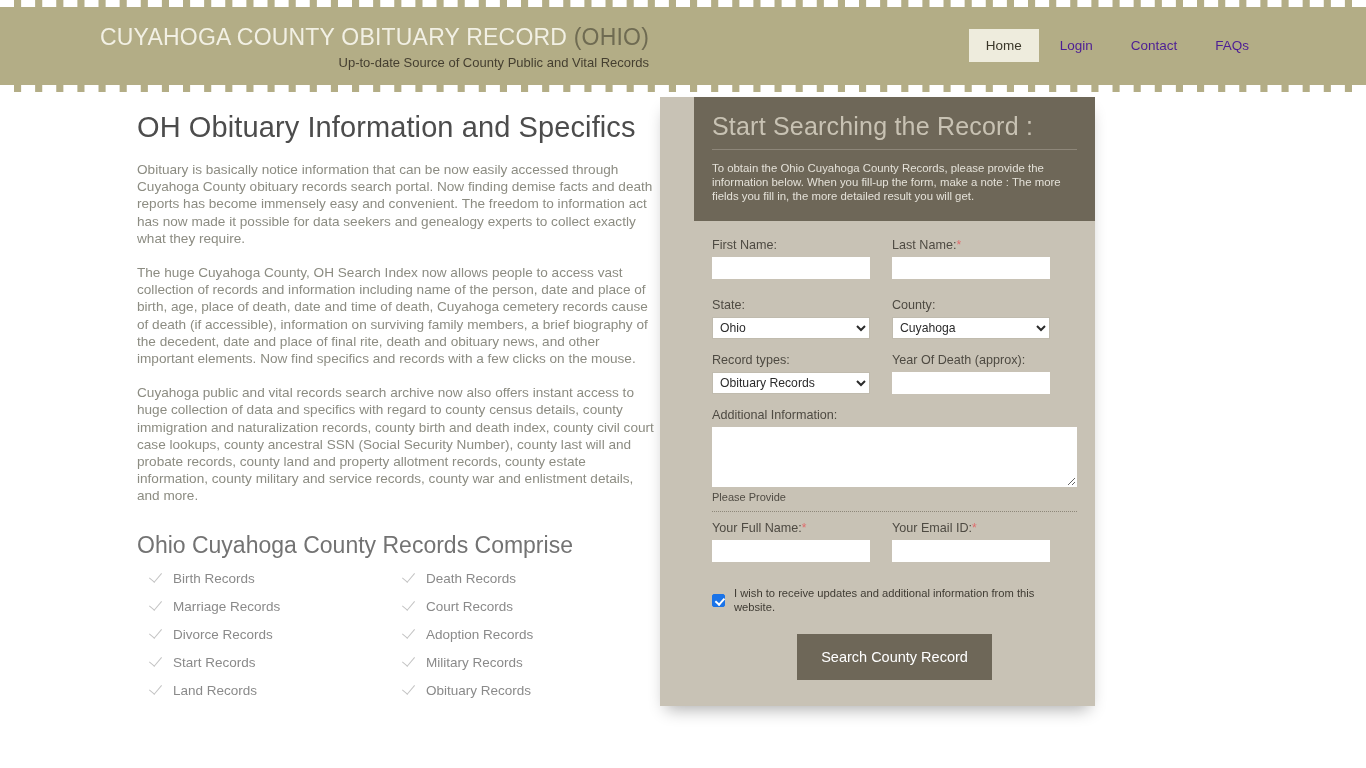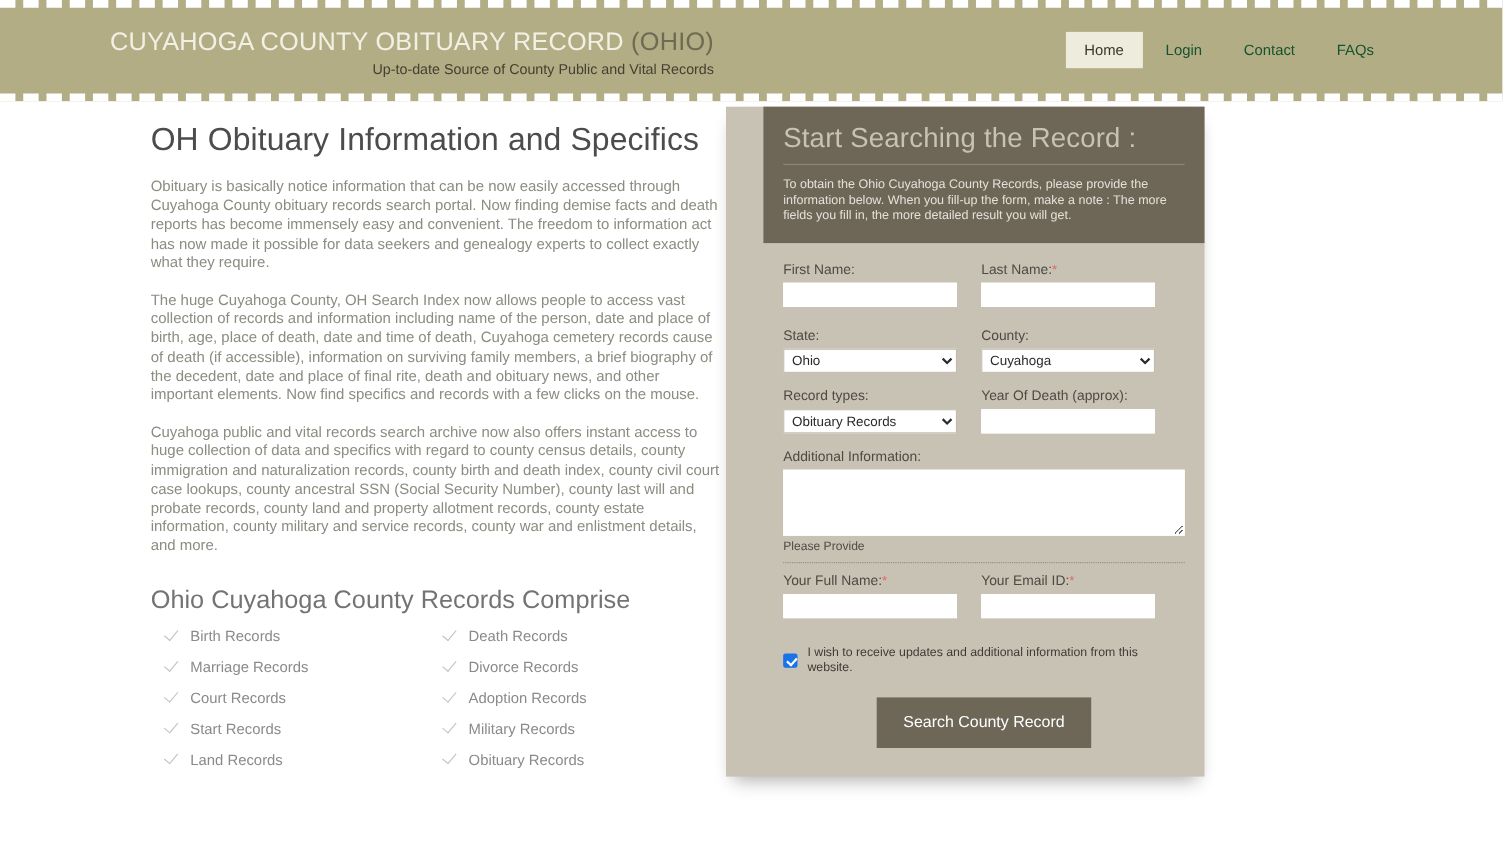--- a/index.html
+++ b/index.html
@@ -55,21 +55,21 @@
     position: absolute;
     right: 0px;
     top: 22px;
     display: flex;
     align-items: flex-start;
     gap: 4px;
   }
   .nav-item {
     display: block;
     font-size: 13.5px;
-    color: #14532d;
+    color: #4c1d95;
     padding: 8px 17px;
     text-decoration: none;
     line-height: 17px;
     cursor: pointer;
   }
   .nav-item.active {
     background: #eeecdd;
     color: #3a3729;
   }
 
@@ -320,25 +320,25 @@
       <div class="record-item">
           <span class="check-icon"></span>
           <span>Death Records</span>
         </div>
       <div class="record-item">
           <span class="check-icon"></span>
           <span>Marriage Records</span>
         </div>
       <div class="record-item">
           <span class="check-icon"></span>
+          <span>Court Records</span>
+        </div>
+      <div class="record-item">
+          <span class="check-icon"></span>
           <span>Divorce Records</span>
-        </div>
-      <div class="record-item">
-          <span class="check-icon"></span>
-          <span>Court Records</span>
         </div>
       <div class="record-item">
           <span class="check-icon"></span>
           <span>Adoption Records</span>
         </div>
       <div class="record-item">
           <span class="check-icon"></span>
           <span>Start Records</span>
         </div>
       <div class="record-item">

